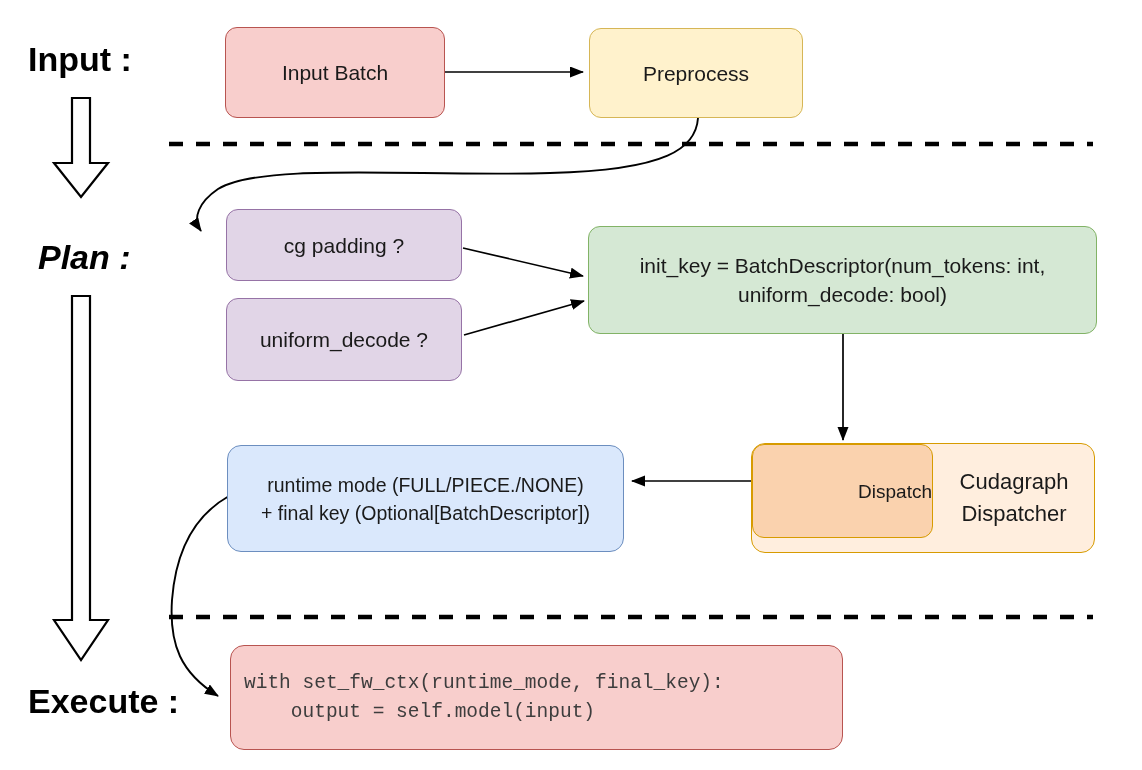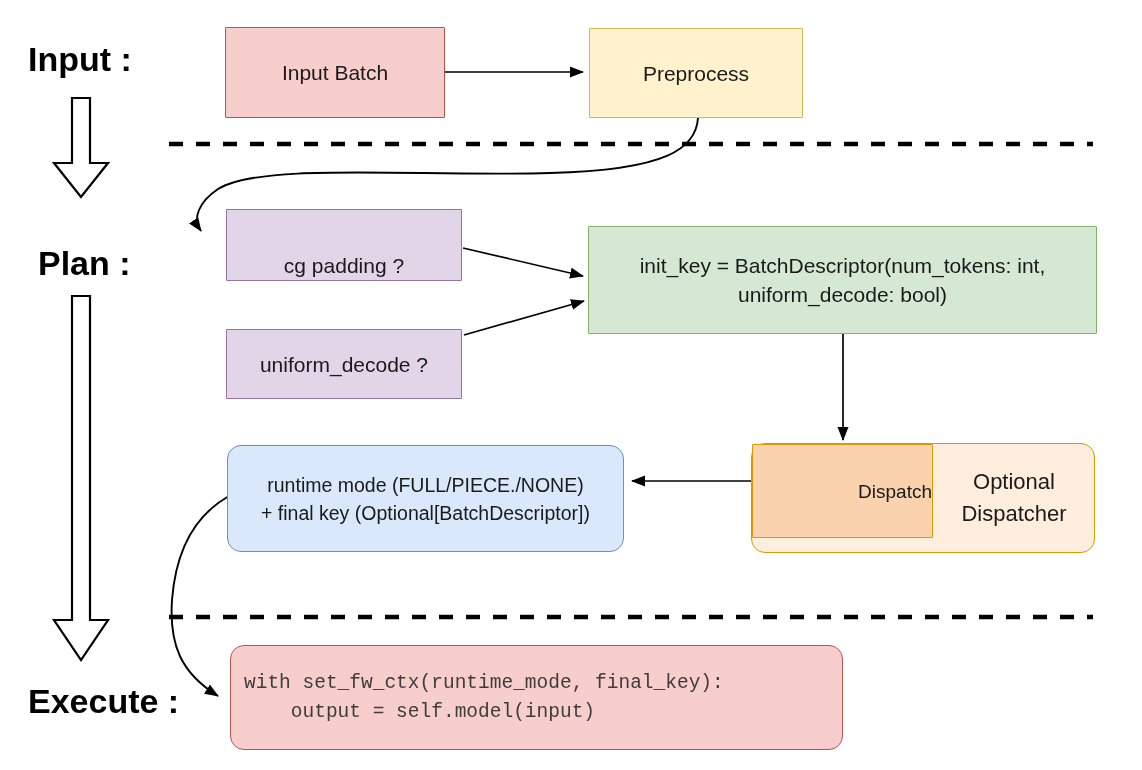--- a/index.html
+++ b/index.html
@@ -23,42 +23,42 @@
   .stage-label {
     position: absolute;
     font-weight: bold;
     font-size: 34px;
     color: #000000;
     white-space: nowrap;
   }
   .node {
     position: absolute;
     box-sizing: border-box;
-    border-radius: 1px;
+    border-radius: 12px;
     display: flex;
     flex-direction: column;
     align-items: center;
     justify-content: center;
     text-align: center;
     color: #1a1a1a;
     font-size: 21px;
     line-height: 29px;
   }
   .node-red    { background: var(--box-red-fill);    border: 1.7px solid var(--box-red-stroke); }
   .node-yellow { background: var(--box-yellow-fill); border: 1.7px solid var(--box-yellow-stroke); }
   .node-purple { background: var(--box-purple-fill); border: 1.7px solid var(--box-purple-stroke); }
   .node-green  { background: var(--box-green-fill);  border: 1.7px solid var(--box-green-stroke); }
   .node-blue   { background: var(--box-blue-fill);   border: 1.7px solid var(--box-blue-stroke); font-size: 19.5px; line-height: 28px; }
   .node-orange-outer { background: var(--box-orange-outer-fill); border: 1.7px solid var(--box-orange-stroke); }
   .node-orange-inner { background: var(--box-orange-inner-fill); border: 1.7px solid var(--box-orange-stroke); font-size: 19px; }
 
   #input-batch-node      { left: 225px; top: 27px;  width: 220px; height: 91px; }
   #preprocess-node       { left: 589px; top: 28px;  width: 214px; height: 90px; }
-  #cg-padding-node       { left: 226px; top: 209px; width: 236px; height: 72px; justify-content: flex-end; }
-  #uniform-decode-node   { left: 226px; top: 298px; width: 236px; height: 70px; margin-top: 31px; }
+  #cg-padding-node       { left: 226px; top: 209px; width: 236px; height: 72px; }
+  #uniform-decode-node   { left: 226px; top: 298px; width: 236px; height: 83px; }
   #init-key-node         { left: 588px; top: 226px; width: 509px; height: 108px; }
   #cudagraph-dispatcher-node { left: 751px; top: 443px; width: 344px; height: 110px; border-radius: 14px; }
   #cudagraph-dispatcher-node .side-text {
     position: absolute; left: 182px; right: 0; top: 0; bottom: 0;
     display: flex; flex-direction: column; align-items: center; justify-content: center;
     font-size: 22px; line-height: 32px;
   }
   #dispatch-node         { left: 752px; top: 444px; width: 181px; height: 94px; align-items: flex-end; }
   #runtime-mode-node     { left: 227px; top: 445px; width: 397px; height: 107px; border-radius: 14px; }
   #execute-code-node     {
@@ -68,21 +68,21 @@
     padding-left: 13px;
     font-family: "Liberation Mono", monospace;
     font-size: 19.5px;
     line-height: 29px;
     color: var(--code-text);
     text-align: left;
   }
   .code-line { white-space: pre; }
 
   #input-stage-label   { left: 28px; top: 40px; }
-  #plan-stage-label    { left: 38px; top: 244px; }
+  #plan-stage-label    { left: 38px; top: 238px; font-style: italic; }
   #execute-stage-label { left: 28px; top: 682px; }
 </style>
 </head>
 <body>
 
 <div class="canvas">
 
   <svg class="connector-layer" viewBox="0 0 1142 770" xmlns="http://www.w3.org/2000/svg">
     <defs>
       <marker id="arrowhead" markerUnits="userSpaceOnUse" markerWidth="15" markerHeight="12" refX="13" refY="5.5" orient="auto">
@@ -126,21 +126,21 @@
     <span>uniform_decode ?</span>
   </div>
 
   <div class="node node-green" id="init-key-node">
     <span>init_key = BatchDescriptor(num_tokens: int,</span>
     <span>uniform_decode: bool)</span>
   </div>
 
   <div class="node node-orange-outer" id="cudagraph-dispatcher-node">
     <div class="side-text">
-      <span>Optional</span>
+      <span>Cudagraph</span>
       <span>Dispatcher</span>
     </div>
   </div>
 
   <div class="node node-orange-inner" id="dispatch-node">
     <span>Dispatch</span>
   </div>
 
   <div class="node node-blue" id="runtime-mode-node">
     <span>runtime mode (FULL/PIECE./NONE)</span>

